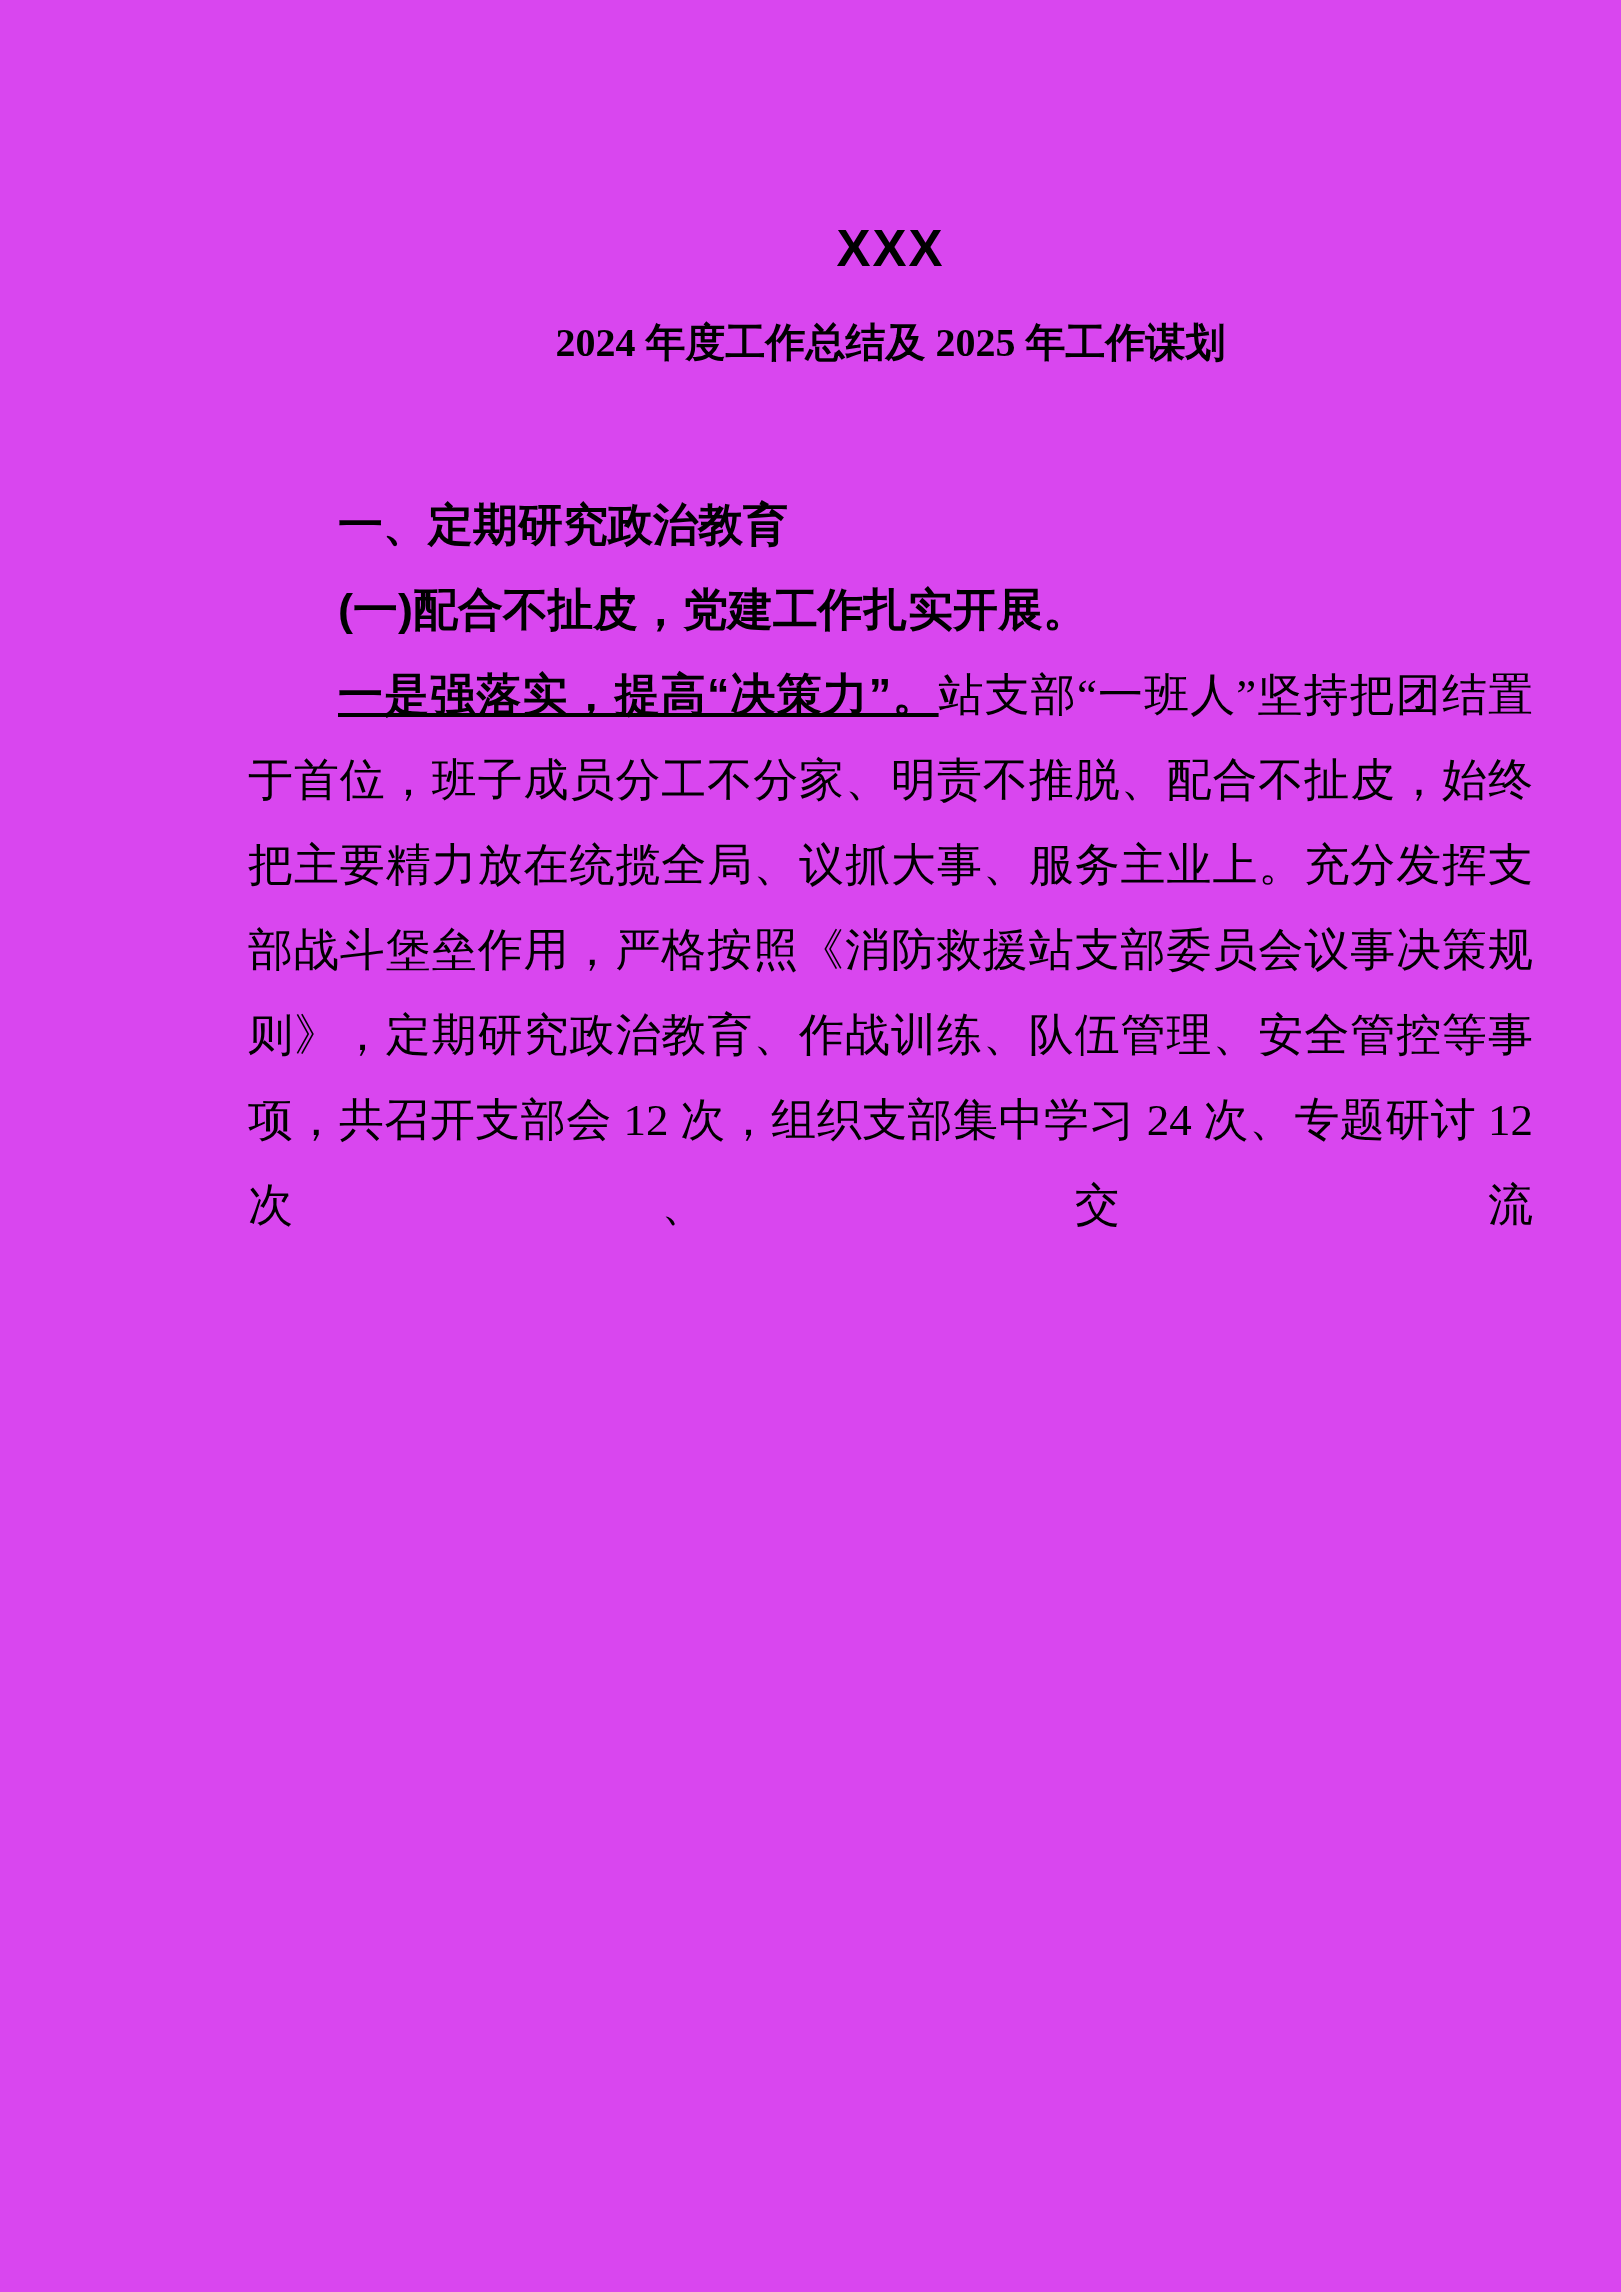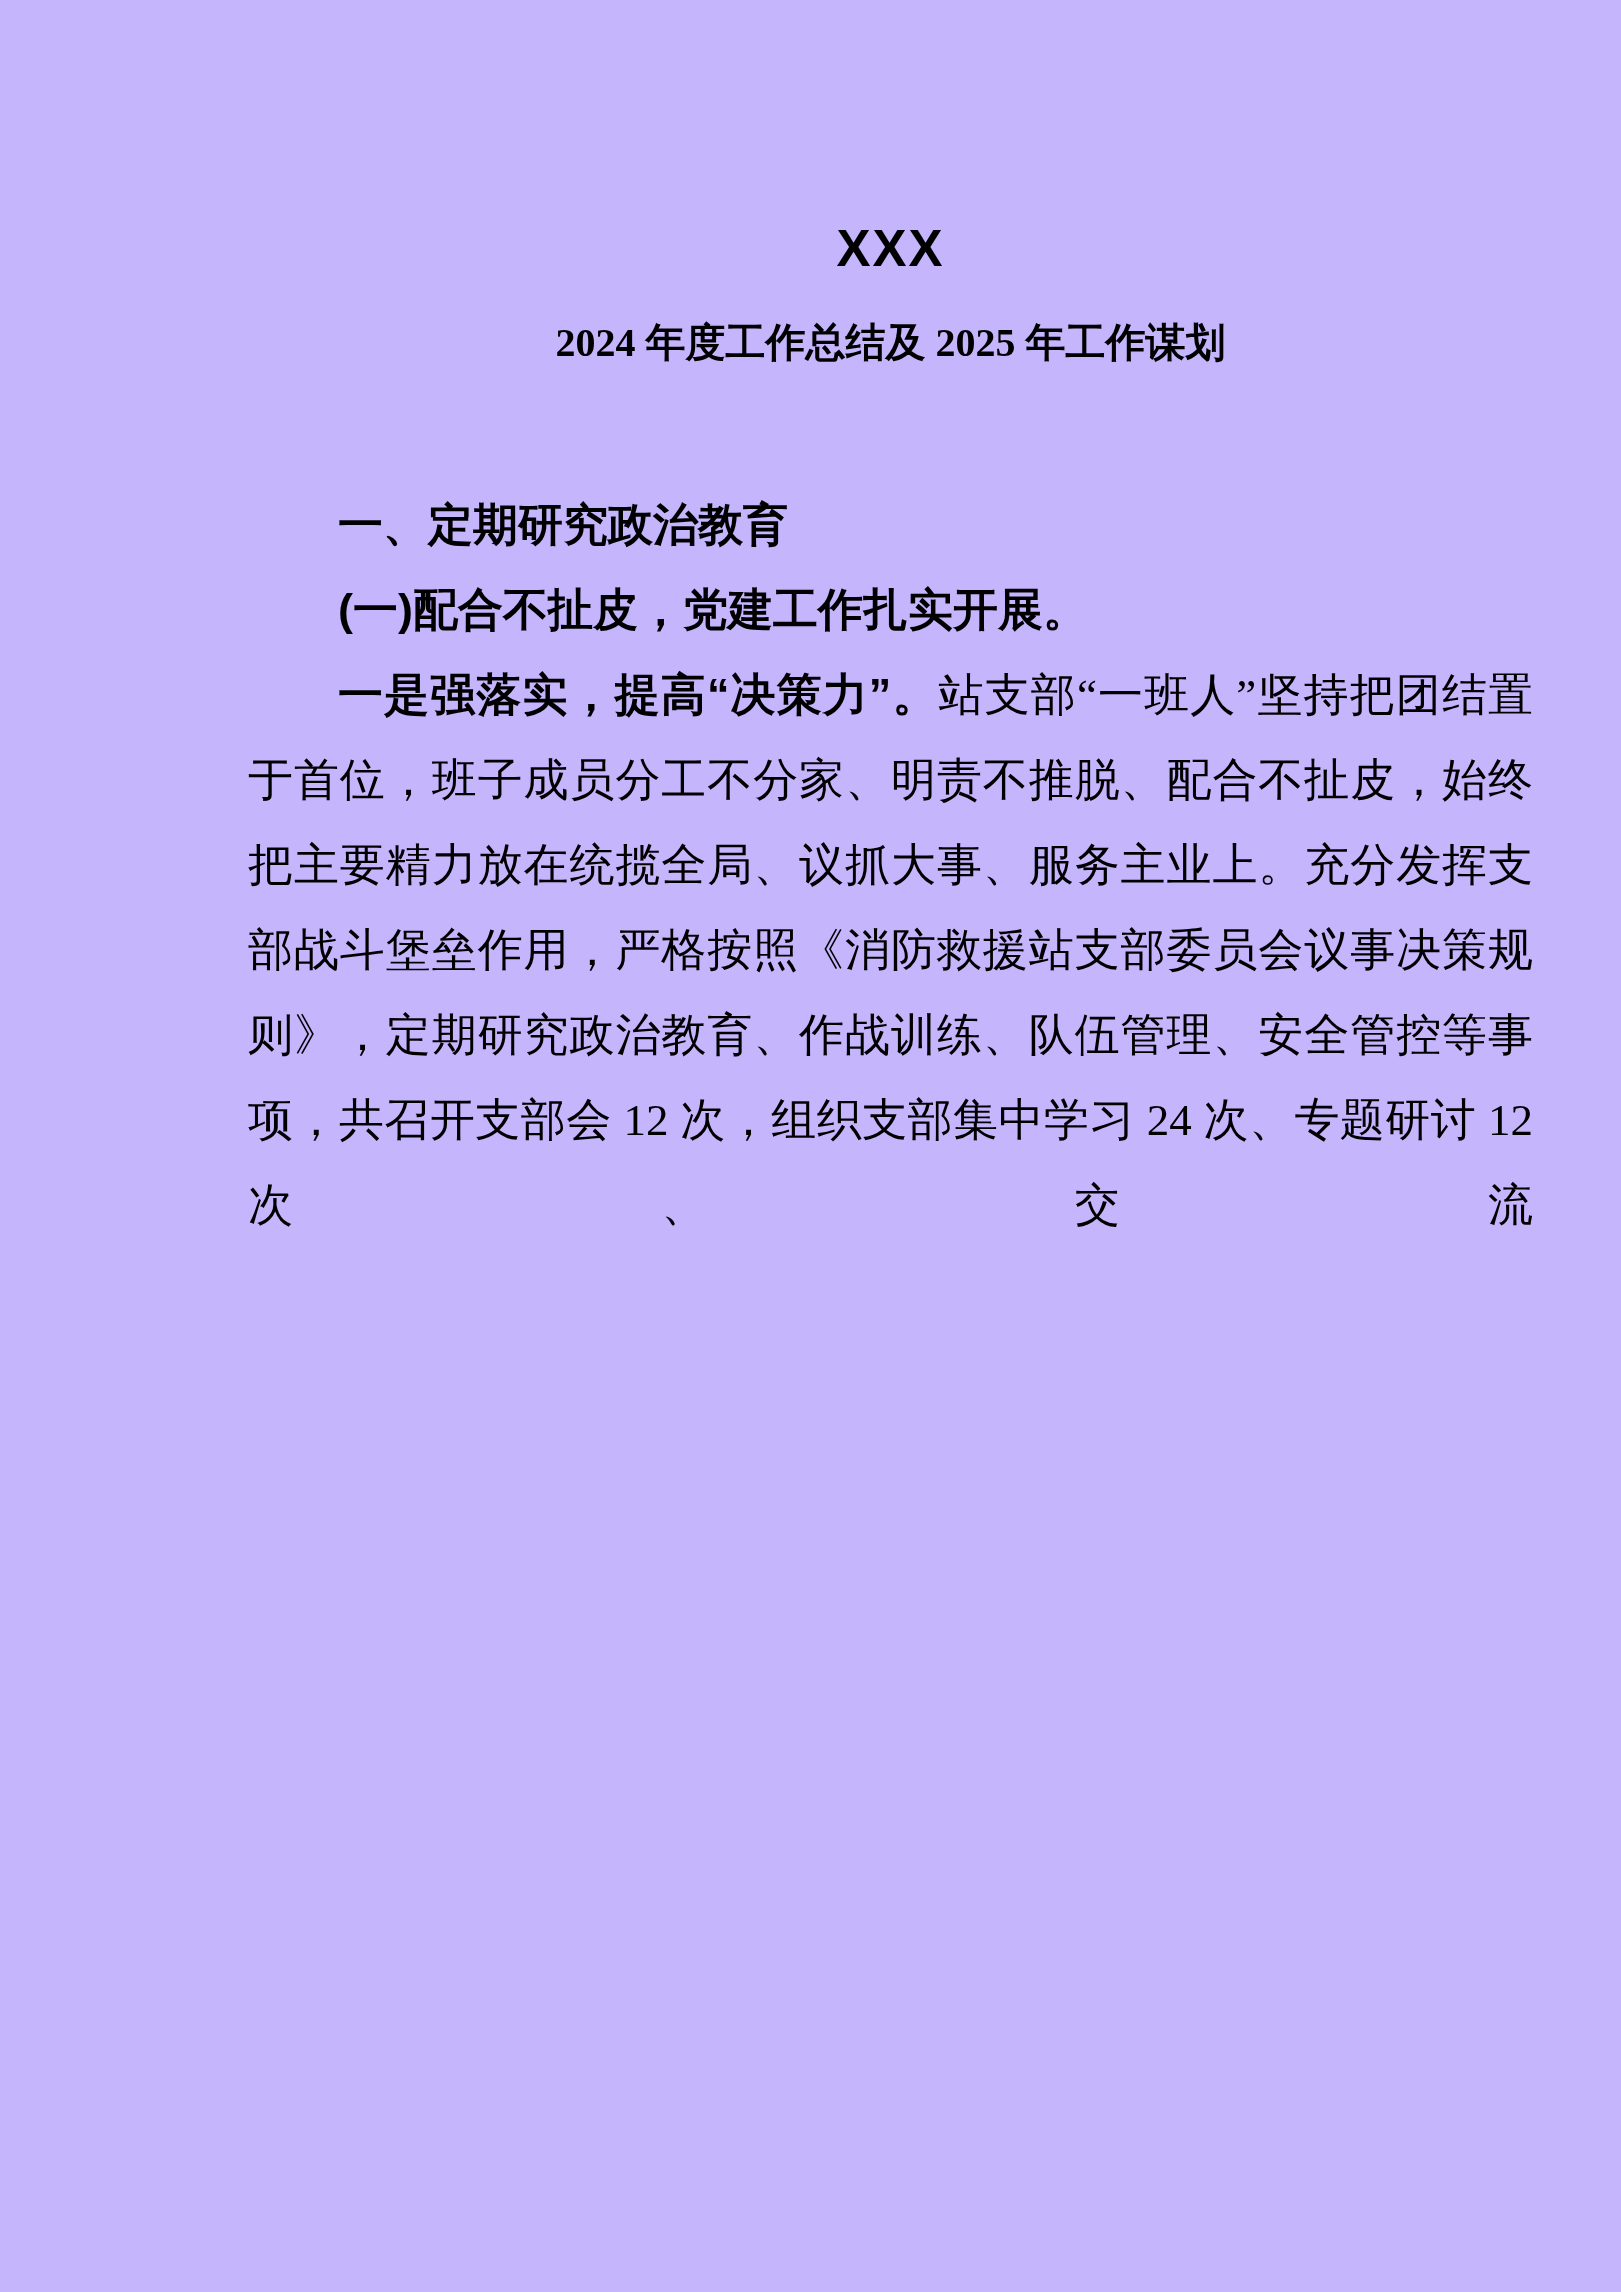--- a/index.html
+++ b/index.html
@@ -5,21 +5,21 @@
   html, body {
     margin: 0;
     padding: 0;
     background: #ffffff;
   }
   .page {
     position: relative;
     width: 1621px;
     height: 2293px;
     box-sizing: border-box;
-    background: #c4b5fd;
+    background: #d946ef;
     color: #000000;
     padding: 204px 88px 0 248px;
     overflow: hidden;
     font-family: "Liberation Serif", "DejaVu Serif", serif;
   }
   .doc-title {
     text-align: center;
     font-family: "Liberation Sans", "DejaVu Sans", sans-serif;
     font-weight: 600;
     font-size: 51px;
@@ -51,20 +51,21 @@
   }
   p.heading-l1,
   p.heading-l2 {
     font-family: "Liberation Sans", "DejaVu Sans", sans-serif;
     font-weight: bold;
     text-align: left;
   }
   span.lead-bold {
     font-family: "Liberation Sans", "DejaVu Sans", sans-serif;
     font-weight: bold;
+    text-decoration: underline;
   }
   p.cutoff {
     text-align-last: justify;
   }
 </style>
 </head>
 <body>
 
 <div class="page">
   <div class="doc-title">XXX</div>

